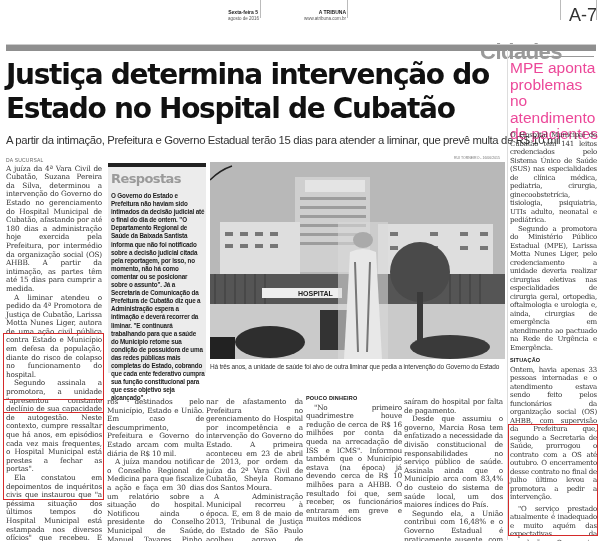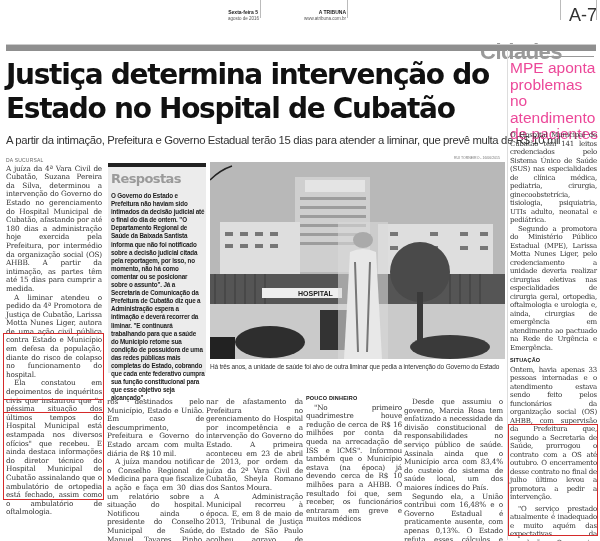--- a/index.html
+++ b/index.html
@@ -53,20 +53,21 @@
 <div class="abs headline">Justiça determina intervenção do Estado no Hospital de Cubatão</div>
 <div class="abs subhead">A partir da intimação, Prefeitura e Governo Estadual terão 15 dias para atender a liminar, que prevê multa de R$ 10 mil</div>
 
 <div class="abs side-rule"></div>
 <div class="abs side-title">MPE aponta problemas no atendimento de pacientes</div>
 
 <div class="abs col" style="left:6px;top:156px;width:96px;">
   <div class="kicker">DA SUCURSAL</div>
   <p class="noind">A juíza da 4ª Vara Civil de Cubatão, Suzana Pereira da Silva, determinou a intervenção do Governo do Estado no gerenciamento do Hospital Municipal de Cubatão, afastando por até 180 dias a administração hoje exercida pela Prefeitura, por intermédio da organização social (OS) AHBB. A partir da intimação, as partes têm até 15 dias para cumprir a medida.</p>
   <p>A liminar atendeu o pedido da 4ª Promotora de Justiça de Cubatão, Larissa Motta Nunes Liger, autora de uma ação civil pública contra Estado e Município em defesa da população, diante do risco de colapso no funcionamento do hospital.</p>
+  <p>Segundo assinala a promotora, a unidade "apresentou constante declínio de sua capacidade de autogestão. Neste contexto, cumpre ressaltar que há anos, em episódios cada vez mais frequentes, o Hospital Municipal está prestes a fechar as portas".</p>
   <p>Ela constatou em depoimentos de inquéritos civis que instaurou que "a péssima situação dos últimos tempos do Hospital Municipal está estampada nos diversos ofícios" que recebeu. E ainda destaca informações do diretor técnico do Hospital Municipal de Cubatão assinalando que o ambulatório de ortopedia está fechado, assim como o ambulatório de oftalmologia.</p>
 
 </div>
 <div class="redbox" style="left:3px;top:333px;width:101px;height:80px;"></div>
 <div class="redbox" style="left:3px;top:399px;width:101px;height:101px;"></div>
 
 <div class="abs resp-box"></div>
 <div class="abs resp-bar"></div>
 <div class="abs resp-title">Respostas</div>
 <div class="abs resp-text">O Governo do Estado e Prefeitura não haviam sido intimados da decisão judicial até o final do dia de ontem. "O Departamento Regional de Saúde da Baixada Santista informa que não foi notificado sobre a decisão judicial citada pela reportagem, por isso, no momento, não há como comentar ou se posicionar sobre o assunto". Já a Secretaria de Comunicação da Prefeitura de Cubatão diz que a Administração espera a intimação e deverá recorrer da liminar. "E continuará trabalhando para que a saúde do Município retome sua condição de possuidora de uma das redes públicas mais completas do Estado, cobrando que cada ente federativo cumpra sua função constitucional para que esse objetivo seja alcançado".</div>
@@ -146,20 +147,21 @@
   <p class="noind">nar de afastamento da Prefeitura no gerenciamento do Hospital por incompetência e a intervenção do Governo do Estado. A primeira aconteceu em 23 de abril de 2013, por ordem da juíza da 2ª Vara Civil de Cubatão, Sheyla Romano dos Santos Moura.</p>
   <p>A Administração Municipal recorreu à época. E, em 8 de maio de 2013, Tribunal de Justiça do Estado de São Paulo acolheu agravo de instrumento da Prefeitura e considerou nula a concessão de liminar que determinava a entrega da gestão do hospital ao Governo Estadual.</p>
 </div>
 
 <div class="abs col" style="left:306px;top:394px;width:96px;">
   <div class="subkicker" style="margin-top:0;">POUCO DINHEIRO</div>
   <p>"No primeiro quadrimestre houve redução de cerca de R$ 16 milhões por conta da queda na arrecadação de ISS e ICMS". Informou também que o Município estava (na época) já devendo cerca de R$ 10 milhões para a AHBB. O resultado foi que, sem receber, os funcionários entraram em greve e muitos médicos</p>
 </div>
 
 <div class="abs col" style="left:404px;top:398px;width:99px;">
+  <p class="noind">saíram do hospital por falta de pagamento.</p>
   <p>Desde que assumiu o governo, Marcia Rosa tem enfatizado a necessidade da divisão constitucional de responsabilidades no serviço público de saúde. Assinala ainda que o Município arca com 83,4% do custeio do sistema de saúde local, um dos maiores índices do País.</p>
   <p>Segundo ela, a União contribui com 16,48% e o Governo Estadual é praticamente ausente, com apenas 0,13%. O Estado refuta esses cálculos e garante que a contribuição é maior.</p>
 </div>
 
 <div class="abs" style="left:507px;top:50px;width:1px;height:490px;background:#ddd;"></div>
 <div class="abs col" style="left:510px;top:131px;width:87px;font-size:7px;line-height:8.5px;">
   <p class="noind">O Hospital Municipal de Cubatão tem 141 leitos credenciados pelo Sistema Único de Saúde (SUS) nas especialidades de clínica médica, pediatria, cirurgia, ginecoobstetrícia, tisiologia, psiquiatria, UTIs adulto, neonatal e pediátrica.</p>
   <p>Segundo a promotora do Ministério Público Estadual (MPE), Larissa Motta Nunes Liger, pelo credenciamento a unidade deveria realizar cirurgias eletivas nas especialidades de cirurgia geral, ortopedia, oftalmologia e urologia e, ainda, cirurgias de emergência em atendimento ao pactuado na Rede de Urgência e Emergência.</p>
   <div class="subkicker">SITUAÇÃO</div>
   <p class="noind">Ontem, havia apenas 33 pessoas internadas e o atendimento estava sendo feito pelos funcionários da organização social (OS) AHBB, com supervisão da Prefeitura que, segundo a Secretaria de Saúde, prorrogou o contrato com a OS até outubro. O encerramento desse contrato no final de julho último levou a promotora a pedir a intervenção.</p>

